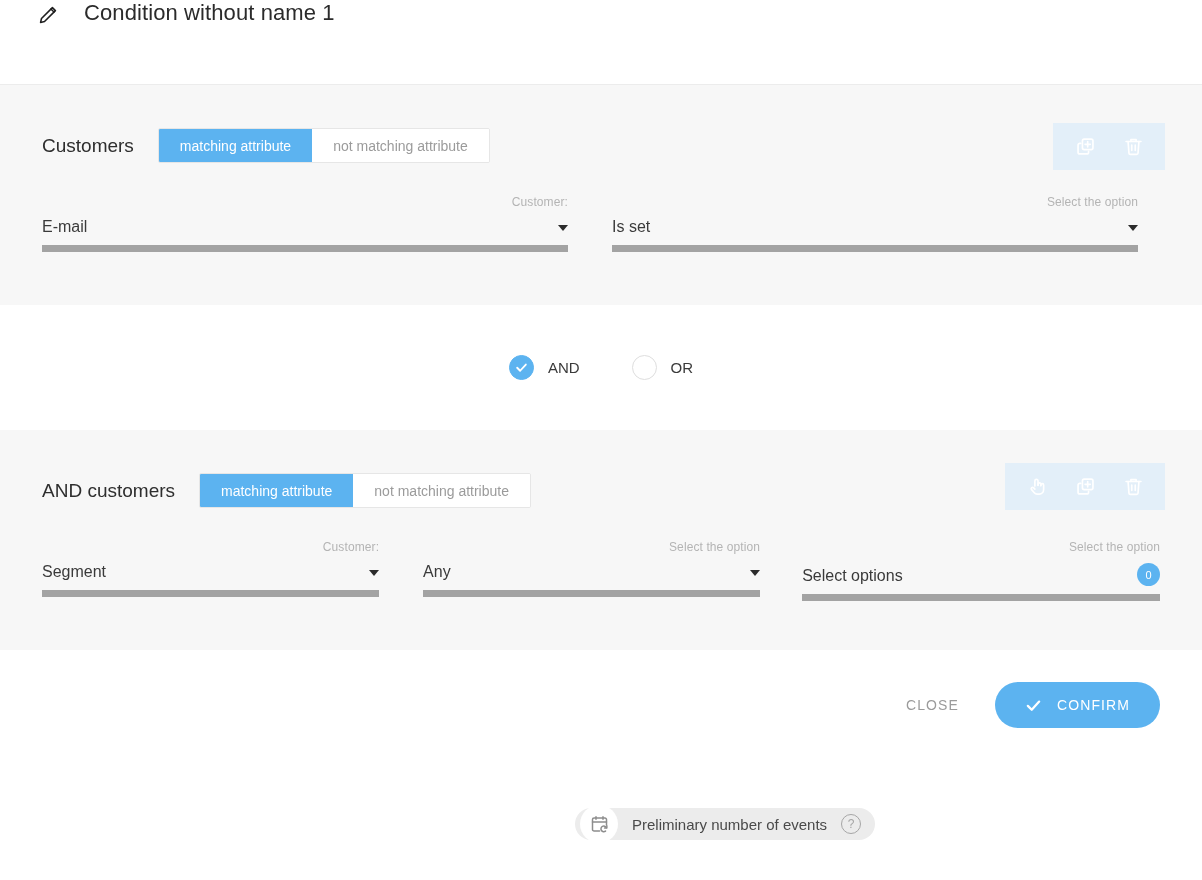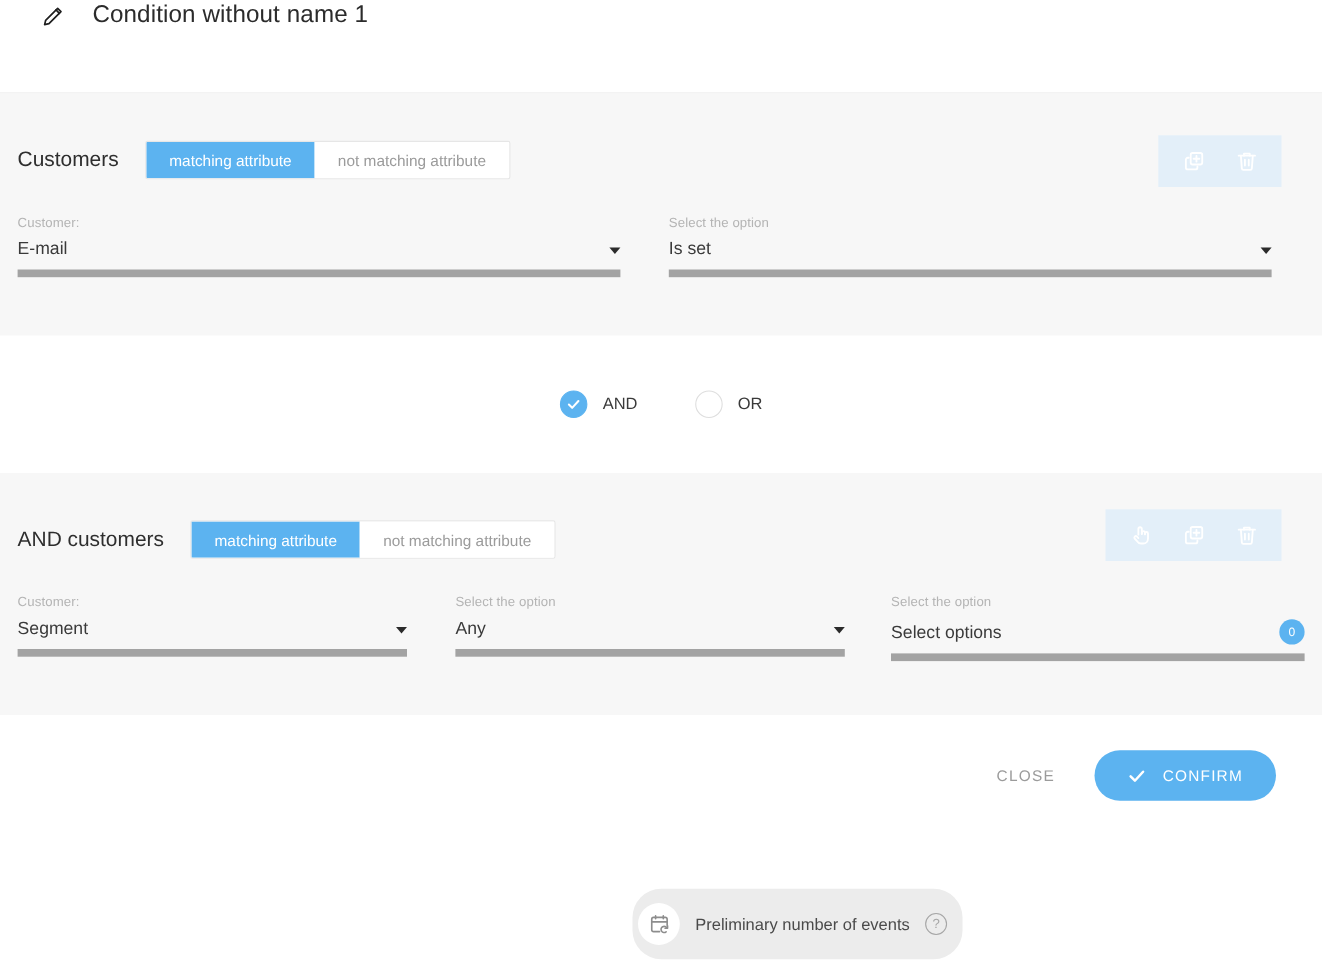--- a/index.html
+++ b/index.html
@@ -40,21 +40,21 @@
     font-size: 15px; color: #a8a8a8; letter-spacing: .6px;
     cursor: pointer; position: relative; padding-top: 6px;
   }
   .lang-tab.active { color: #8e8e8e; }
   .lang-tab.active::after {
     content: ""; position: absolute; left: 0; right: 0; bottom: 27px;
     height: 3px; background: #58ade8;
   }
 
   
-  .block { position: relative; background: #f7f7f7; padding: 0 16px; }
+  .block { position: relative; background: #f7f7f7; padding: 0 42px; text-align: right; }
   .block.b1 { height: 220px; }
   .block.b2 { height: 220px; }
 
   .block-head {
     display: flex; align-items: center;
     padding-top: 43px;
   }
   .block-label {
     font-size: 19px; color: #2e2e2e; font-weight: 400;
     white-space: nowrap;
@@ -152,21 +152,21 @@
   
   .footer {
     position: relative; height: 110px; background: #ffffff;
     display: flex; align-items: center; justify-content: flex-end;
     padding-right: 42px;
   }
   .prelim-pill {
     position: absolute; left: 575px; top: 808px;
     display: flex; align-items: center;
     background: #ececec; border-radius: 26px;
-    height: 64px; padding: 0 14px 0 5px; cursor: pointer;
+    height: 32px; padding: 0 14px 0 5px; cursor: pointer;
   }
   .prelim-icon-circle {
     width: 38px; height: 38px; border-radius: 50%;
     background: #ffffff; display: flex; align-items: center; justify-content: center;
     flex: none;
   }
   .prelim-text { margin-left: 14px; font-size: 15px; color: #4a4a4a; white-space: nowrap; }
   .help-icon {
     margin-left: 14px; width: 20px; height: 20px; border-radius: 50%;
     border: 1.4px solid #a6a6a6; color: #a6a6a6;

